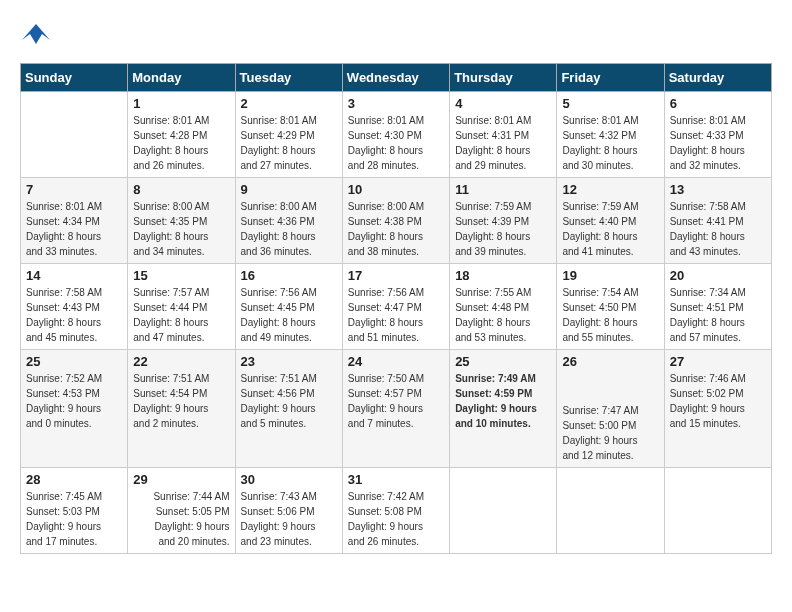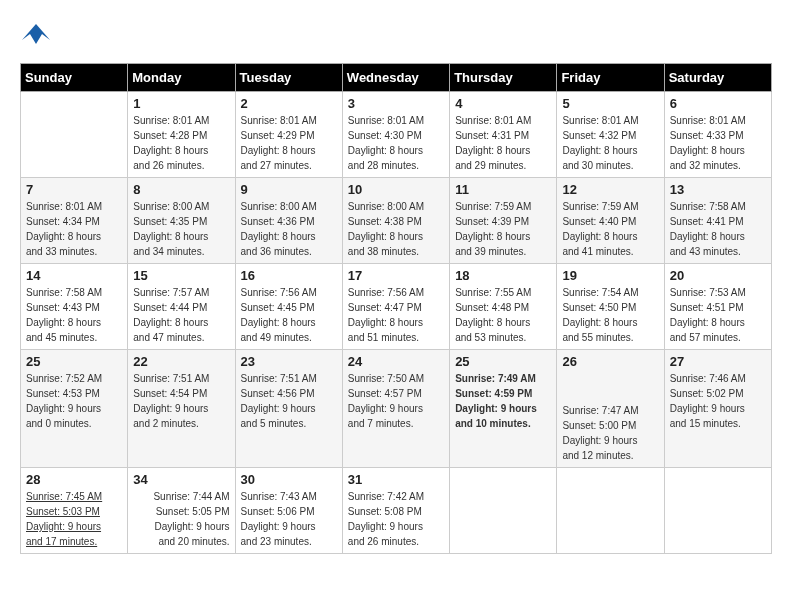--- a/index.html
+++ b/index.html
@@ -83,21 +83,21 @@
       font-size: 10px;
       line-height: 1.5;
       color: #333;
     }
     tr:nth-child(even) td {
       background-color: #f5f5f5;
     }
     tr:nth-child(odd) td {
       background-color: #ffffff;
     }
-    thead tr th { background-color: #000000; }
+    thead tr th { background-color: #0c4a6e; }
   </style>
 </head>
 <body>
 
 <div class="header">
   <div class="logo">
     <div>
       <span class="logo-text-general"></span>
       <svg class="logo-icon" viewBox="0 0 28 28">
         <polygon points="14,4 28,20 20,14 14,24 8,14 0,20" fill="#1a5fa8"></polygon>
@@ -259,21 +259,21 @@
         </td>
         <td>
           <div class="day-number">19</div>
           <div class="day-info" style="white-space: pre-line;">Sunrise: 7:54 AM
 Sunset: 4:50 PM
 Daylight: 8 hours
 and 55 minutes.</div>
         </td>
         <td>
           <div class="day-number">20</div>
-          <div class="day-info" style="white-space: pre-line;">Sunrise: 7:53 AM
+          <div class="day-info" style="white-space: pre-line;">Sunrise: 7:34 AM
 Sunset: 4:51 PM
 Daylight: 8 hours
 and 57 minutes.</div>
         </td>
       </tr>
       <tr>
         <td>
           <div class="day-number">25</div>
           <div class="day-info" style="white-space: pre-line;">Sunrise: 7:52 AM
 Sunset: 4:53 PM
@@ -319,27 +319,27 @@
           <div class="day-number">27</div>
           <div class="day-info" style="white-space: pre-line;">Sunrise: 7:46 AM
 Sunset: 5:02 PM
 Daylight: 9 hours
 and 15 minutes.</div>
         </td>
       </tr>
       <tr>
         <td>
           <div class="day-number">28</div>
-          <div class="day-info" style="white-space: pre-line; text-decoration: underline;">Sunrise: 7:45 AM
+          <div class="day-info" style="white-space: pre-line;">Sunrise: 7:45 AM
 Sunset: 5:03 PM
 Daylight: 9 hours
 and 17 minutes.</div>
         </td>
         <td>
-          <div class="day-number">34</div>
+          <div class="day-number">29</div>
           <div class="day-info" style="white-space: pre-line; text-align: right;">Sunrise: 7:44 AM
 Sunset: 5:05 PM
 Daylight: 9 hours
 and 20 minutes.</div>
         </td>
         <td>
           <div class="day-number">30</div>
           <div class="day-info" style="white-space: pre-line;">Sunrise: 7:43 AM
 Sunset: 5:06 PM
 Daylight: 9 hours

